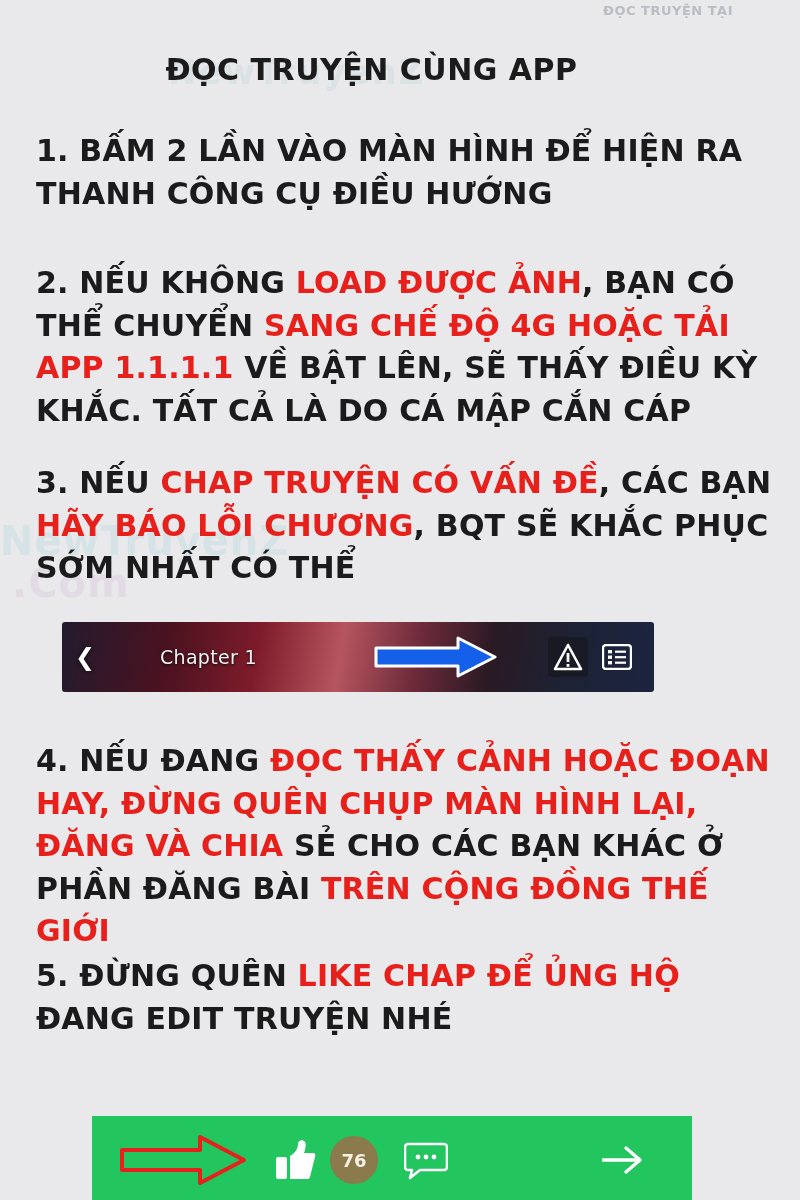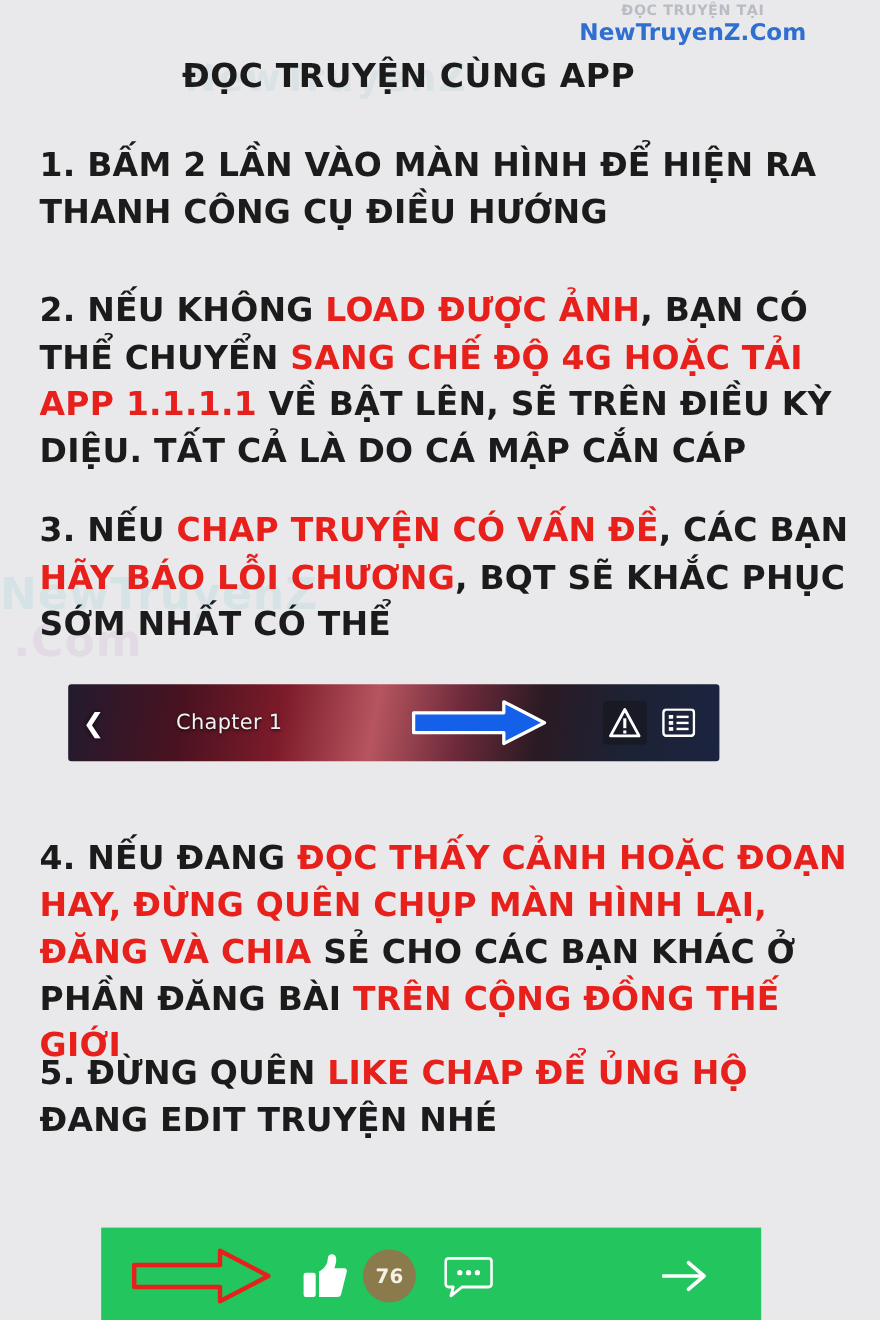--- a/index.html
+++ b/index.html
@@ -80,21 +80,21 @@
     font-weight: bold;
     color: #1b1b1b;
     line-height: 1.42;
     letter-spacing: 0.2px;
   }
   .r { color: #e8201c; }
 
   #b1 { top: 130px; }
   #b2 { top: 262px; }
   #b3 { top: 462px; }
-  #b4 { top: 760px; }
+  #b4 { top: 740px; }
   #b5 { top: 955px; }
 
   
   .banner1 {
     position: absolute;
     left: 62px; top: 622px;
     width: 592px; height: 70px;
     border-radius: 3px;
     overflow: hidden;
     background: linear-gradient(100deg,#221b2e 0%, #4a1220 18%, #7d1b2a 33%, #b6555f 47%, #6d2a3a 60%, #2a1a24 72%, #1d2234 85%, #1b2440 100%);
@@ -181,34 +181,33 @@
     display: flex; align-items: center;
   }
 </style>
 </head>
 <body>
 
 <div class="page">
 
   <div class="watermark">
     <div class="wm-small">ĐỌC TRUYỆN TẠI</div>
-    <div class="wm-big">NewTruyenZ.Com</div>
   </div>
 
   <div class="ghost-top">NewTruyenZ</div>
 
   <div class="ghost">
     <div>NewTruyenZ</div>
     <div class="g2">.Com</div>
   </div>
 
   <div class="title">ĐỌC TRUYỆN CÙNG APP</div>
 
   <div class="block" id="b1"><span>1. BẤM 2 LẦN VÀO MÀN HÌNH ĐỂ HIỆN RA THANH CÔNG CỤ ĐIỀU HƯỚNG</span></div>
-  <div class="block" id="b2"><span>2. NẾU KHÔNG </span><span class="r">LOAD ĐƯỢC ẢNH</span><span>, BẠN CÓ THỂ CHUYỂN </span><span class="r">SANG CHẾ ĐỘ 4G HOẶC TẢI APP 1.1.1.1</span><span> VỀ BẬT LÊN, SẼ TRÊN ĐIỀU KỲ DIỆU. TẤT CẢ LÀ DO CÁ MẬP CẮN CÁP</span></div>
+  <div class="block" id="b2"><span>2. NẾU KHÔNG </span><span class="r">LOAD ĐƯỢC ẢNH</span><span>, BẠN CÓ THỂ CHUYỂN </span><span class="r">SANG CHẾ ĐỘ 4G HOẶC TẢI APP 1.1.1.1</span><span> VỀ BẬT LÊN, SẼ THẤY ĐIỀU KỲ KHẮC. TẤT CẢ LÀ DO CÁ MẬP CẮN CÁP</span></div>
   <div class="block" id="b3"><span>3. NẾU </span><span class="r">CHAP TRUYỆN CÓ VẤN ĐỀ</span><span>, CÁC BẠN </span><span class="r">HÃY BÁO LỖI CHƯƠNG</span><span>, BQT SẼ KHẮC PHỤC SỚM NHẤT CÓ THỂ</span></div>
   <div class="block" id="b4"><span>4. NẾU ĐANG </span><span class="r">ĐỌC THẤY CẢNH HOẶC ĐOẠN HAY, ĐỪNG QUÊN CHỤP MÀN HÌNH LẠI, ĐĂNG VÀ CHIA</span><span> SẺ CHO CÁC BẠN KHÁC Ở PHẦN ĐĂNG BÀI </span><span class="r">TRÊN CỘNG ĐỒNG THẾ GIỚI</span></div>
   <div class="block" id="b5"><span>5. ĐỪNG QUÊN </span><span class="r">LIKE CHAP ĐỂ ỦNG HỘ</span><span> ĐANG EDIT TRUYỆN NHÉ</span></div>
 
   <div class="banner1">
     <div class="b1-left">❮</div>
     <div class="b1-chapter">Chapter 1</div>
     <div class="b1-spacer"></div>
     <div class="arrow-wrap">
       <svg class="blue-arrow" viewBox="0 0 124 42" xmlns="http://www.w3.org/2000/svg">

